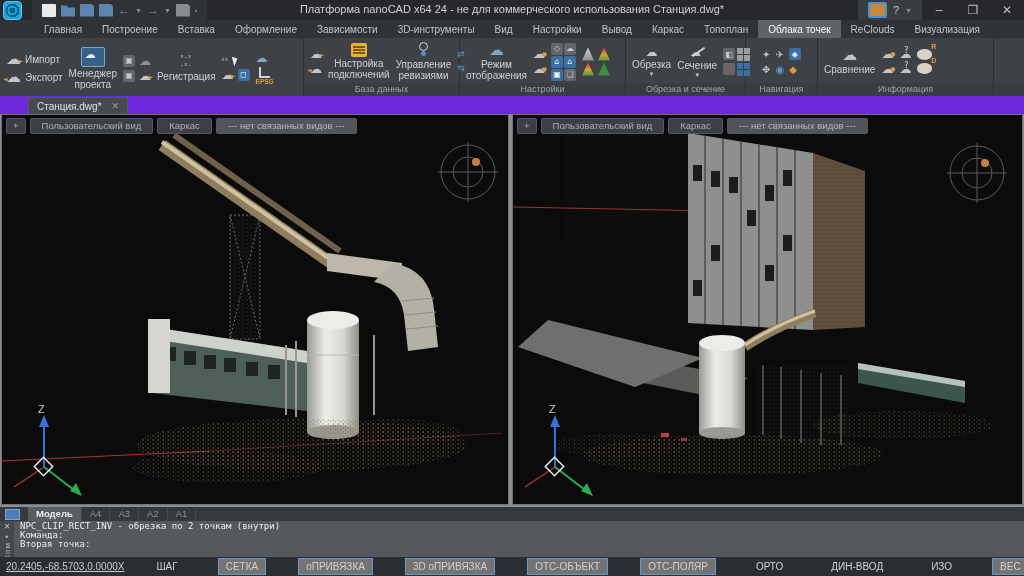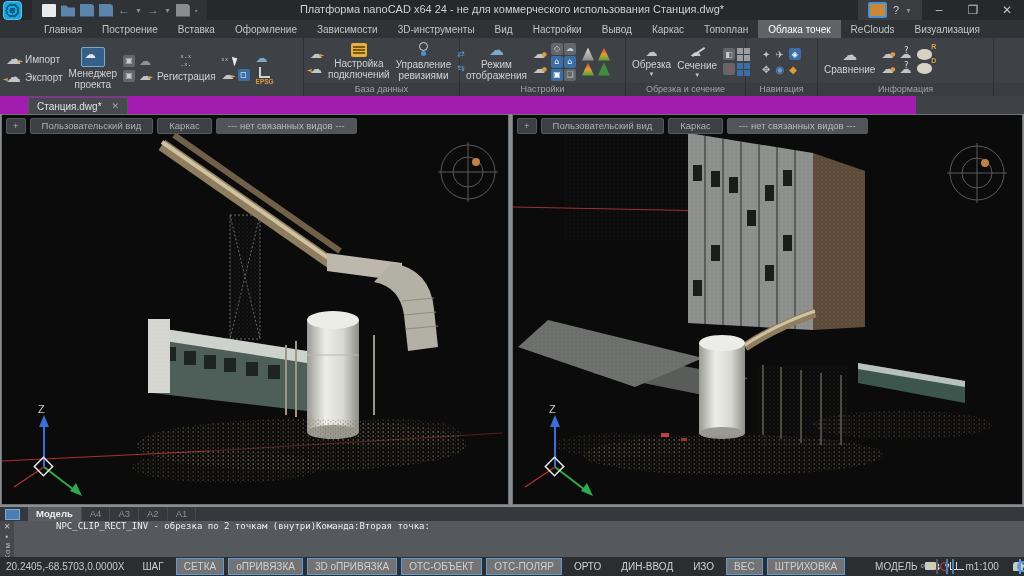--- a/index.html
+++ b/index.html
@@ -75,21 +75,21 @@
   .scatter{font-size:8px;letter-spacing:1px;color:#c2c5c8;line-height:8px;}
   .cursorp{width:0;height:0;border-left:5px solid #e8eaec;border-top:3px solid transparent;border-bottom:7px solid transparent;transform:rotate(-15deg);}
   .gridic{display:grid;grid-template-columns:6px 6px;grid-gap:1px;}
   .gridic i{width:6px;height:6px;background:#9a9ea2;}
   .gridic.blue i{background:#3a6ea5;}
   .slashic{width:14px;height:14px;position:relative;}
   .slashic::before{content:"☁";position:absolute;font-size:11px;color:#c2c5c8;left:0;top:1px;font-family:"DejaVu Sans",sans-serif;}
   .slashic::after{content:"";position:absolute;left:1px;top:6px;width:15px;height:2px;background:#d0d3d6;transform:rotate(-35deg);}
 
   
-  .doctabs{position:absolute;left:0;top:96px;width:916px;height:18px;background:#a21caf;display:flex;align-items:flex-end;}
+  .doctabs{position:absolute;left:0;top:96px;width:1024px;height:18px;background:#6d28d9;display:flex;align-items:flex-end;}
   .dtab{margin-left:28px;height:16px;background:#46494d;display:flex;align-items:center;gap:10px;
         padding:0 8px;font-size:10px;color:#e0e2e4;border:1px solid #55585c;border-bottom:none;}
   .dtab .x{color:#9fa2a5;font-size:9px;}
 
   
   .vparea{position:absolute;left:0;top:114px;width:1024px;height:393px;background:#8b8e91;}
   .vp{position:absolute;top:0;height:391px;background:#0b0b0c;border:1px solid #6f7276;box-sizing:border-box;overflow:hidden;}
   .vp.left{left:1px;width:508px;}
   .vp.right{left:512px;width:511px;}
   .vphead{position:absolute;left:4px;top:3px;display:flex;gap:4px;z-index:5;}
@@ -105,28 +105,28 @@
   .lsheet-ic{width:13px;height:9px;background:#4a7fb5;border:1px solid #7fa8c8;margin:0 8px 0 5px;}
   .ltab{padding:0 8px;color:#8e9194;border-right:1px solid #45484c;line-height:14px;}
   .ltab.model{background:#5a5e63;color:#eceeef;font-weight:bold;}
 
   
   .cmd{position:absolute;left:0;top:521px;width:1024px;height:36px;background:#55585c;display:flex;}
   .cmdstrip{width:14px;background:#45484c;display:flex;flex-direction:column;align-items:center;
             font-size:8px;color:#c0c2c4;padding-top:1px;gap:1px;}
   .cmdstrip .vl{writing-mode:vertical-rl;transform:rotate(180deg);font-size:8px;color:#b8babc;letter-spacing:1px;}
   .cmdlines{flex:1;font-family:"DejaVu Sans Mono",monospace;font-size:9px;line-height:9px;
-            color:#eceeef;padding:1px 0 0 6px;display:flex;flex-direction:row;gap:0;margin-left:36px;}
+            color:#eceeef;padding:1px 0 0 6px;display:flex;flex-direction:column;gap:0;}
   .cmdlines div{height:9px;white-space:pre;}
 
   
   .statusbar{position:absolute;left:0;top:557px;width:1024px;height:19px;background:#2b2e31;
              display:flex;align-items:center;font-size:10px;}
-  .coords{color:#c8cacc;padding:0 8px 0 6px;white-space:nowrap;}
-  .tg{padding:1px 7px;color:#cfd2d5;border:1px solid transparent;margin:0 2px;line-height:13px;white-space:nowrap;}
+  .coords{color:#c8cacc;padding:0 8px 0 6px;white-space:nowrap;text-decoration:underline;}
+  .tg{padding:1px 7px;color:#cfd2d5;border:1px solid transparent;margin:0 16px;line-height:13px;white-space:nowrap;}
   .tg.on{background:#737373;border-color:#5e9bd8;}
   .modelword{color:#c8cacc;margin-left:28px;}
   .sic{width:15px;height:13px;margin:0 2px;position:relative;}
   .sic.link::before{content:"∞";position:absolute;color:#9a9da0;font-size:11px;left:1px;top:-1px;}
   .sic.monpen::before{content:"";position:absolute;left:1px;top:2px;width:11px;height:8px;background:#c8cacc;border-radius:1px;}
   .sic.bulbc::before{content:"●";position:absolute;color:#e8d06a;font-size:8px;left:2px;top:1px;}
   .sic.bulbc::after{content:"";position:absolute;left:8px;top:6px;width:0;height:0;border-left:4px solid #e8eaec;border-top:2px solid transparent;border-bottom:5px solid transparent;}
   .sic.bulb::before{content:"●";position:absolute;color:#d8dadc;font-size:9px;left:3px;top:0;}
   .sic.redring{background:#3a3d41;border:1px solid #55585c;}
   .sic.redring::before{content:"";position:absolute;left:3px;top:2px;width:7px;height:7px;border:1.5px solid #d04040;border-radius:50%;}

